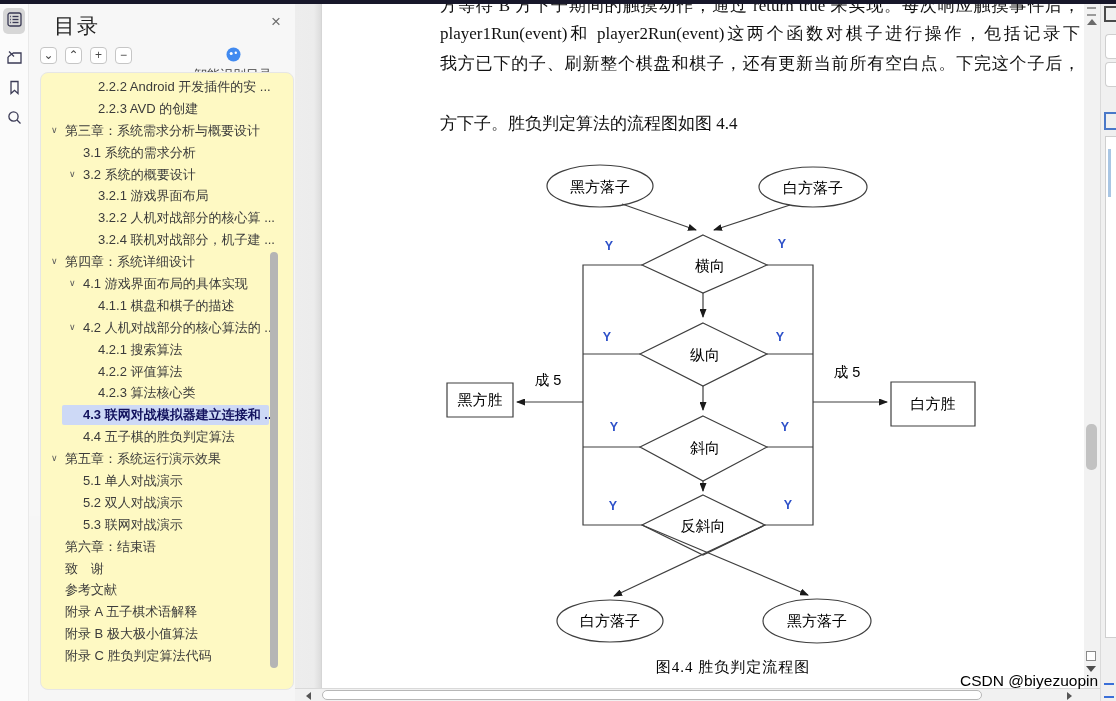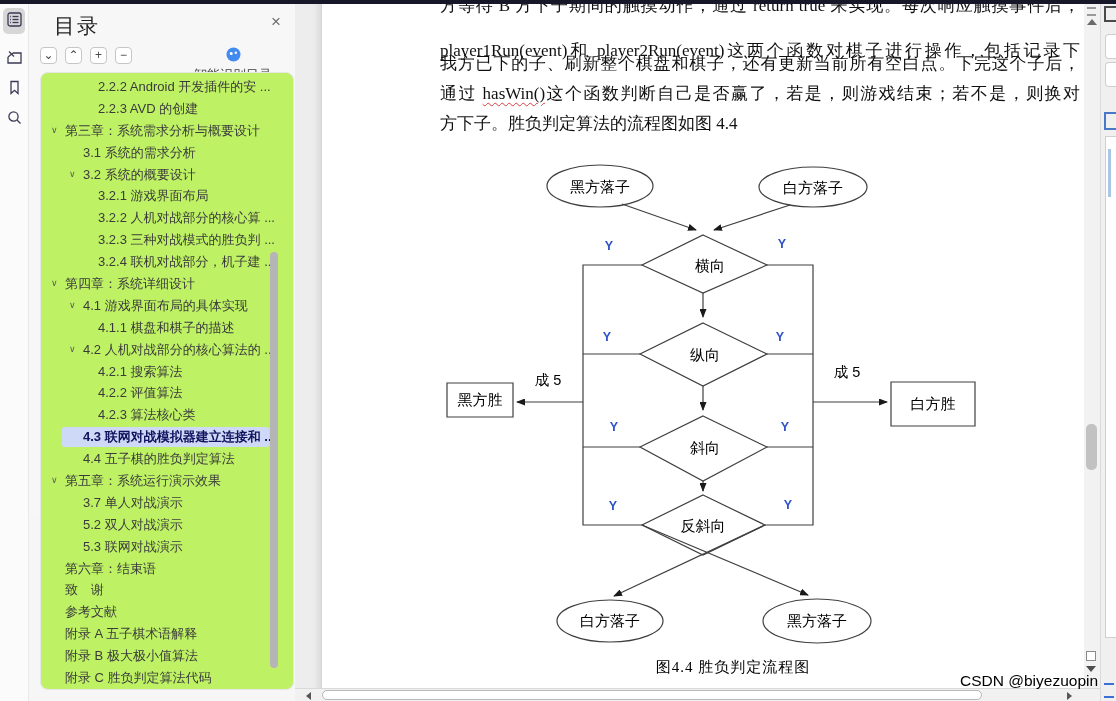--- a/index.html
+++ b/index.html
@@ -16,21 +16,21 @@
 
   
   .sidebar{position:absolute;left:28px;top:4px;width:267px;height:512px;background:#f7f7f7;z-index:4;}
   .toc-title{position:absolute;left:26px;top:8px;font-size:21px;color:#1f1f1f;letter-spacing:2px;}
   .toc-close{position:absolute;left:238px;top:8px;font-size:17px;color:#6e6e6e;width:20px;height:20px;text-align:center;line-height:20px;}
   .toc-tools{position:absolute;left:12px;top:43px;display:flex;gap:8px;}
   .tool-btn{width:17px;height:17px;border:1px solid #c6c6c6;border-radius:4px;background:#fff;color:#4a4a4a;
             font-size:12px;line-height:15px;text-align:center;box-sizing:border-box;}
   .smart{position:absolute;left:166px;top:43px;display:flex;align-items:center;flex-direction:column;}
   .smart-label{font-size:13px;color:#3d3d3d;}
-  .toc-card{position:absolute;left:12px;top:68px;width:254px;height:618px;background:#bef264;
+  .toc-card{position:absolute;left:12px;top:68px;width:254px;height:618px;background:#fef9c3;
             border:1px solid #e6e6e6;border-radius:8px;box-sizing:border-box;overflow:hidden;padding-top:3px;}
   .toc-row{position:relative;height:21.9px;display:flex;align-items:center;font-size:13px;color:#3b3b3b;white-space:nowrap;}
   .toc-row .chev{width:14px;font-size:9px;color:#5a5a5a;flex:0 0 14px;transform:translateY(-1px);}
   .toc-row.lvl1{padding-left:10px;}
   .toc-row.lvl2{padding-left:28px;}
   .toc-row.lvl3{padding-left:57px;}
   .toc-row.selected::before{content:'';position:absolute;left:21px;right:24px;top:1px;bottom:1px;background:#cdd9f6;border-radius:2px;}
   .toc-row.selected .toc-label{color:#12125e;font-weight:bold;}
   .toc-label{position:relative;z-index:1;}
   .toc-scrollthumb{position:absolute;left:242px;top:248px;width:8px;height:416px;background:#b5b5b5;border-radius:4px;z-index:6;}
@@ -167,23 +167,20 @@
           <span class="chev">∨</span>
           <span class="toc-label">3.2  系统的概要设计</span>
         </div>
         <div class="toc-row lvl3">
           <span class="toc-label">3.2.1  游戏界面布局</span>
         </div>
         <div class="toc-row lvl3">
           <span class="toc-label">3.2.2  人机对战部分的核心算 ...</span>
         </div>
         <div class="toc-row lvl3">
-          <span class="toc-label">3.2.3  三种对战模式的胜负判 ...</span>
-        </div>
-        <div class="toc-row lvl3">
           <span class="toc-label">3.2.4  联机对战部分，机子建 ...</span>
         </div>
         <div class="toc-row lvl1">
           <span class="chev">∨</span>
           <span class="toc-label">第四章：系统详细设计</span>
         </div>
         <div class="toc-row lvl2">
           <span class="chev">∨</span>
           <span class="toc-label">4.1  游戏界面布局的具体实现</span>
         </div>
@@ -210,21 +207,21 @@
         <div class="toc-row lvl2">
           <span class="chev"></span>
           <span class="toc-label">4.4  五子棋的胜负判定算法</span>
         </div>
         <div class="toc-row lvl1">
           <span class="chev">∨</span>
           <span class="toc-label">第五章：系统运行演示效果</span>
         </div>
         <div class="toc-row lvl2">
           <span class="chev"></span>
-          <span class="toc-label">3.7  单人对战演示</span>
+          <span class="toc-label">5.1  单人对战演示</span>
         </div>
         <div class="toc-row lvl2">
           <span class="chev"></span>
           <span class="toc-label">5.2  双人对战演示</span>
         </div>
         <div class="toc-row lvl2">
           <span class="chev"></span>
           <span class="toc-label">5.3  联网对战演示</span>
         </div>
         <div class="toc-row lvl1">
@@ -252,23 +249,22 @@
           <span class="toc-label">附录 C  胜负判定算法代码</span>
         </div>
       </div>
     <div class="toc-scrollthumb"></div>
   </div>
 
   <div class="gutter"></div>
 
   <div class="page">
     <div class="pline" style="top:-13px">方等待 B 方下子期间的触摸动作，通过 return true 来实现。每次响应触摸事件后，</div>
-    <div class="pline" style="top:32px">player1Run(event)和 player2Run(event)这两个函数对棋子进行操作，包括记录下</div>
+    <div class="pline" style="top:15px">player1Run(event)和 player2Run(event)这两个函数对棋子进行操作，包括记录下</div>
     <div class="pline" style="top:45px">我方已下的子、刷新整个棋盘和棋子，还有更新当前所有空白点。下完这个子后，</div>
-    <div class="pline" style="top:75px"><span>通过 </span><span class="spellwavy">hasWin()</span><span>这个函数判断自己是否赢了，若是，则游戏结束；若不是，则换对</span></div>
     <div class="pline last" style="top:105px">方下子。胜负判定算法的流程图如图 4.4</div>
 
     <svg class="flow-svg" width="762" height="684" viewBox="0 0 762 684">
       <defs>
         <marker id="arr" markerWidth="9" markerHeight="7" refX="8" refY="3.5" orient="auto" markerUnits="userSpaceOnUse">
           <path d="M0,0 L9,3.5 L0,7 Z" fill="#1a1a1a"></path>
         </marker>
       </defs>
 
       <ellipse class="fc-shape" cx="278" cy="182" rx="53" ry="21"></ellipse>

